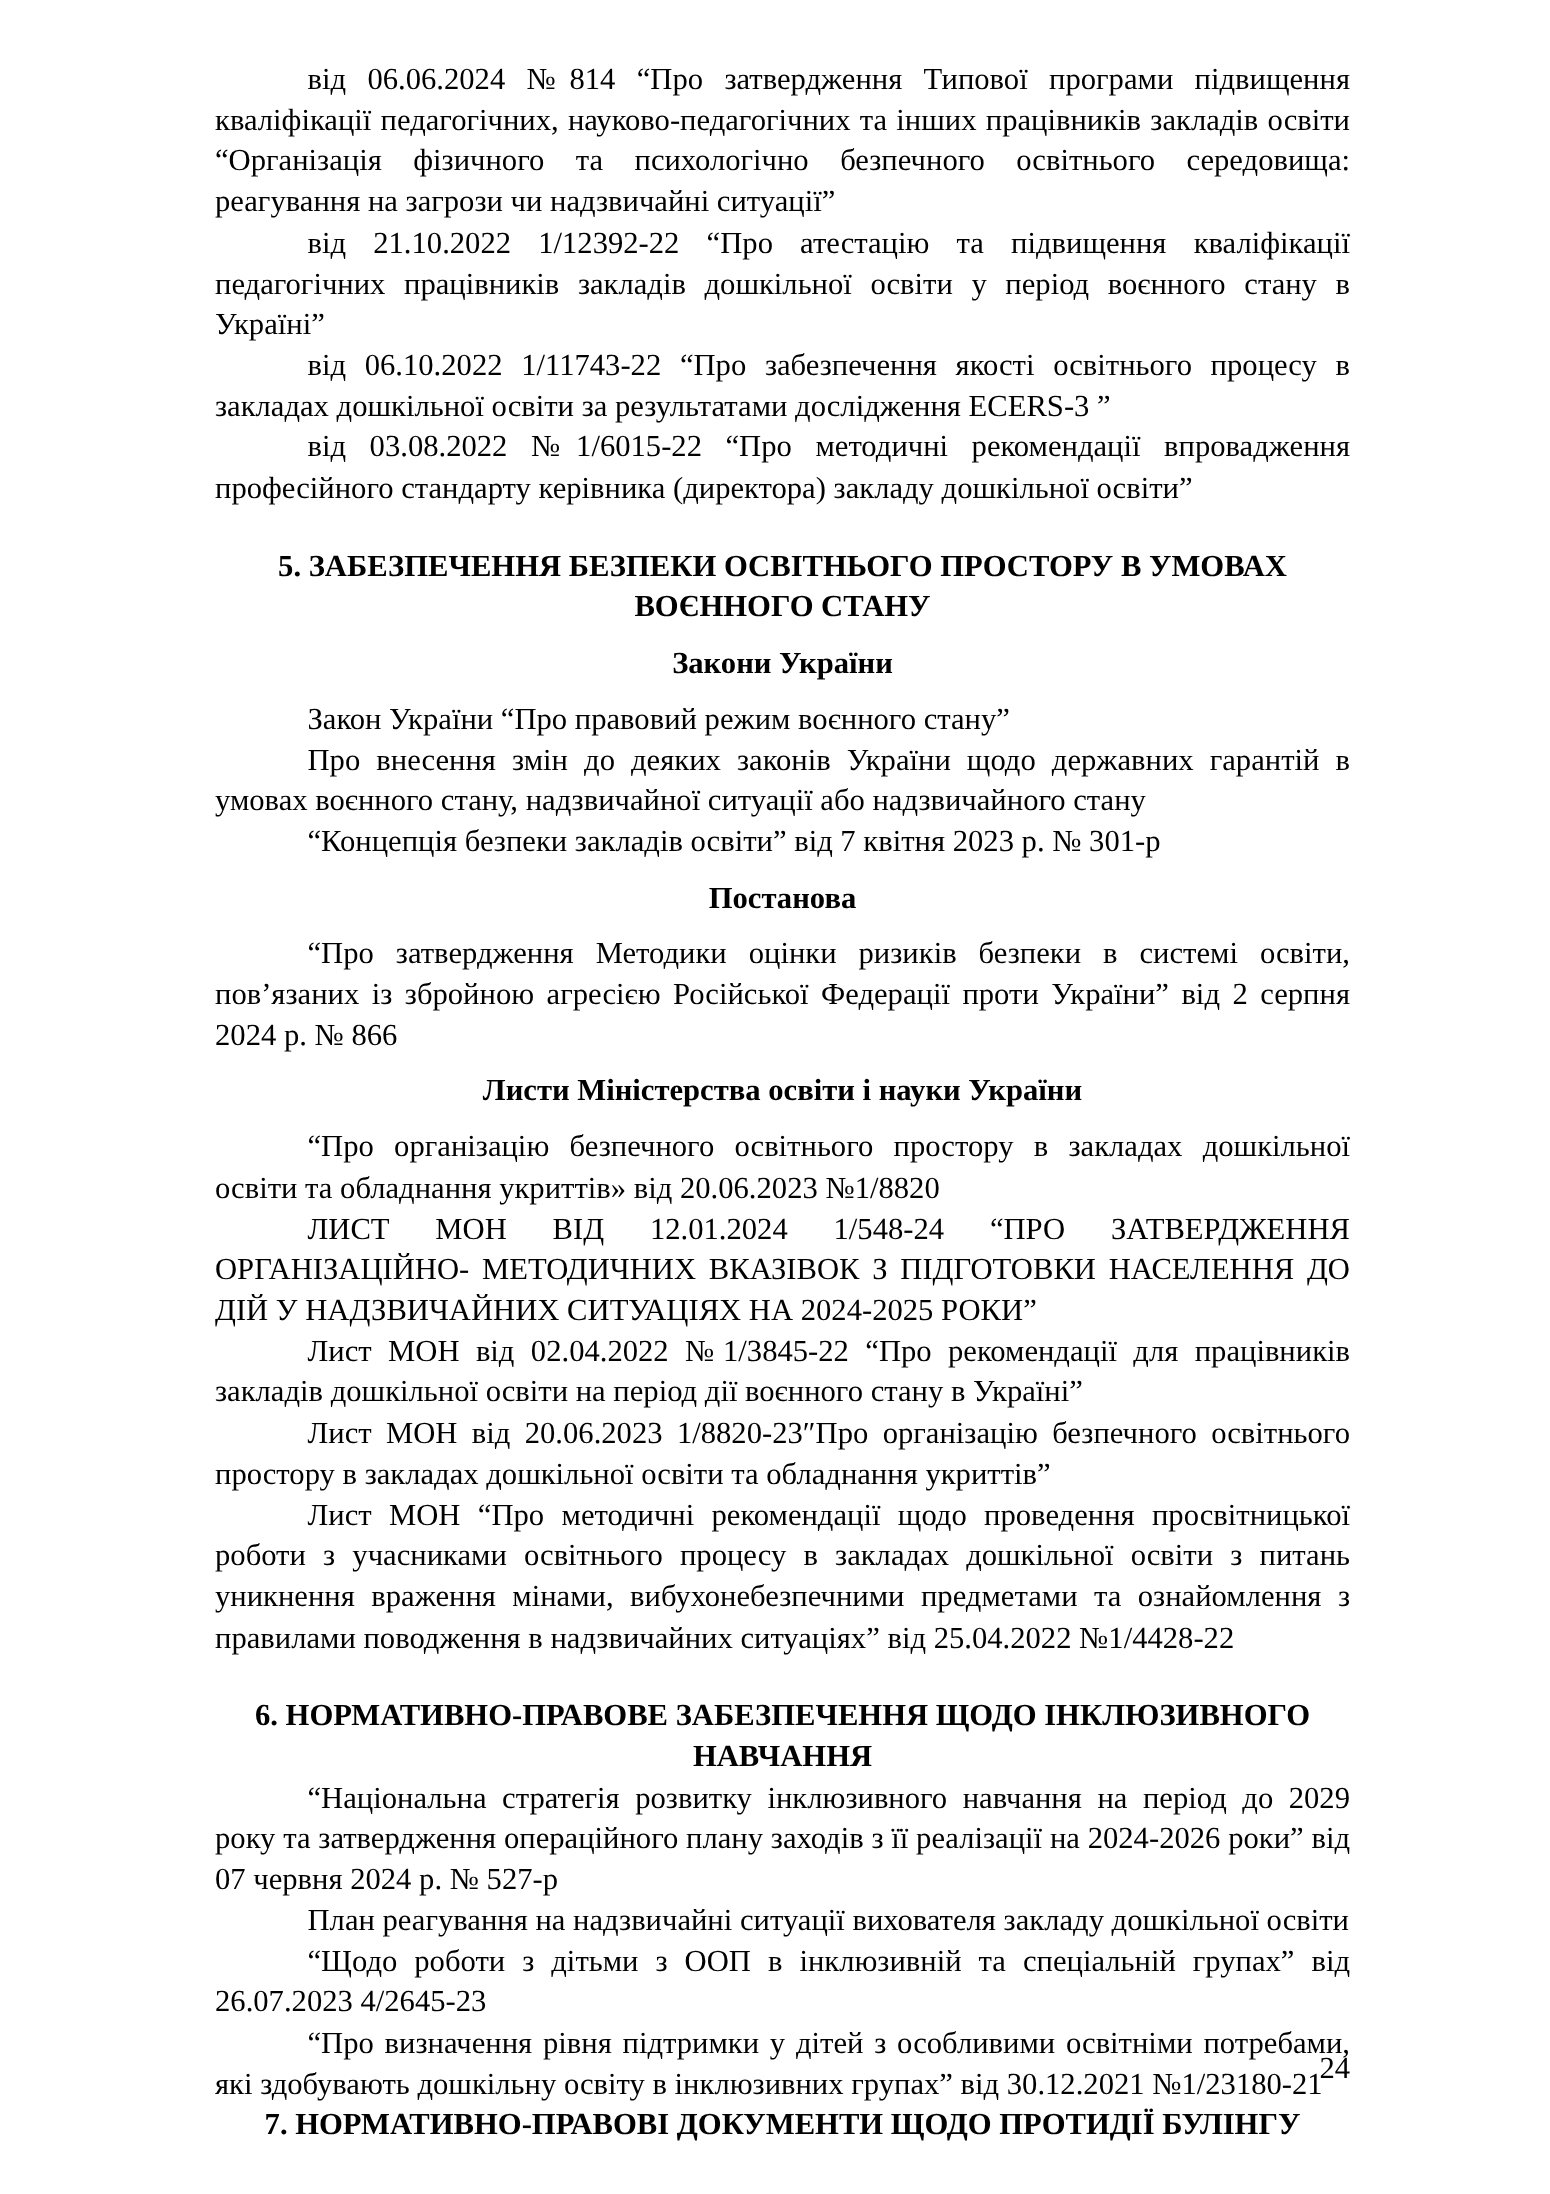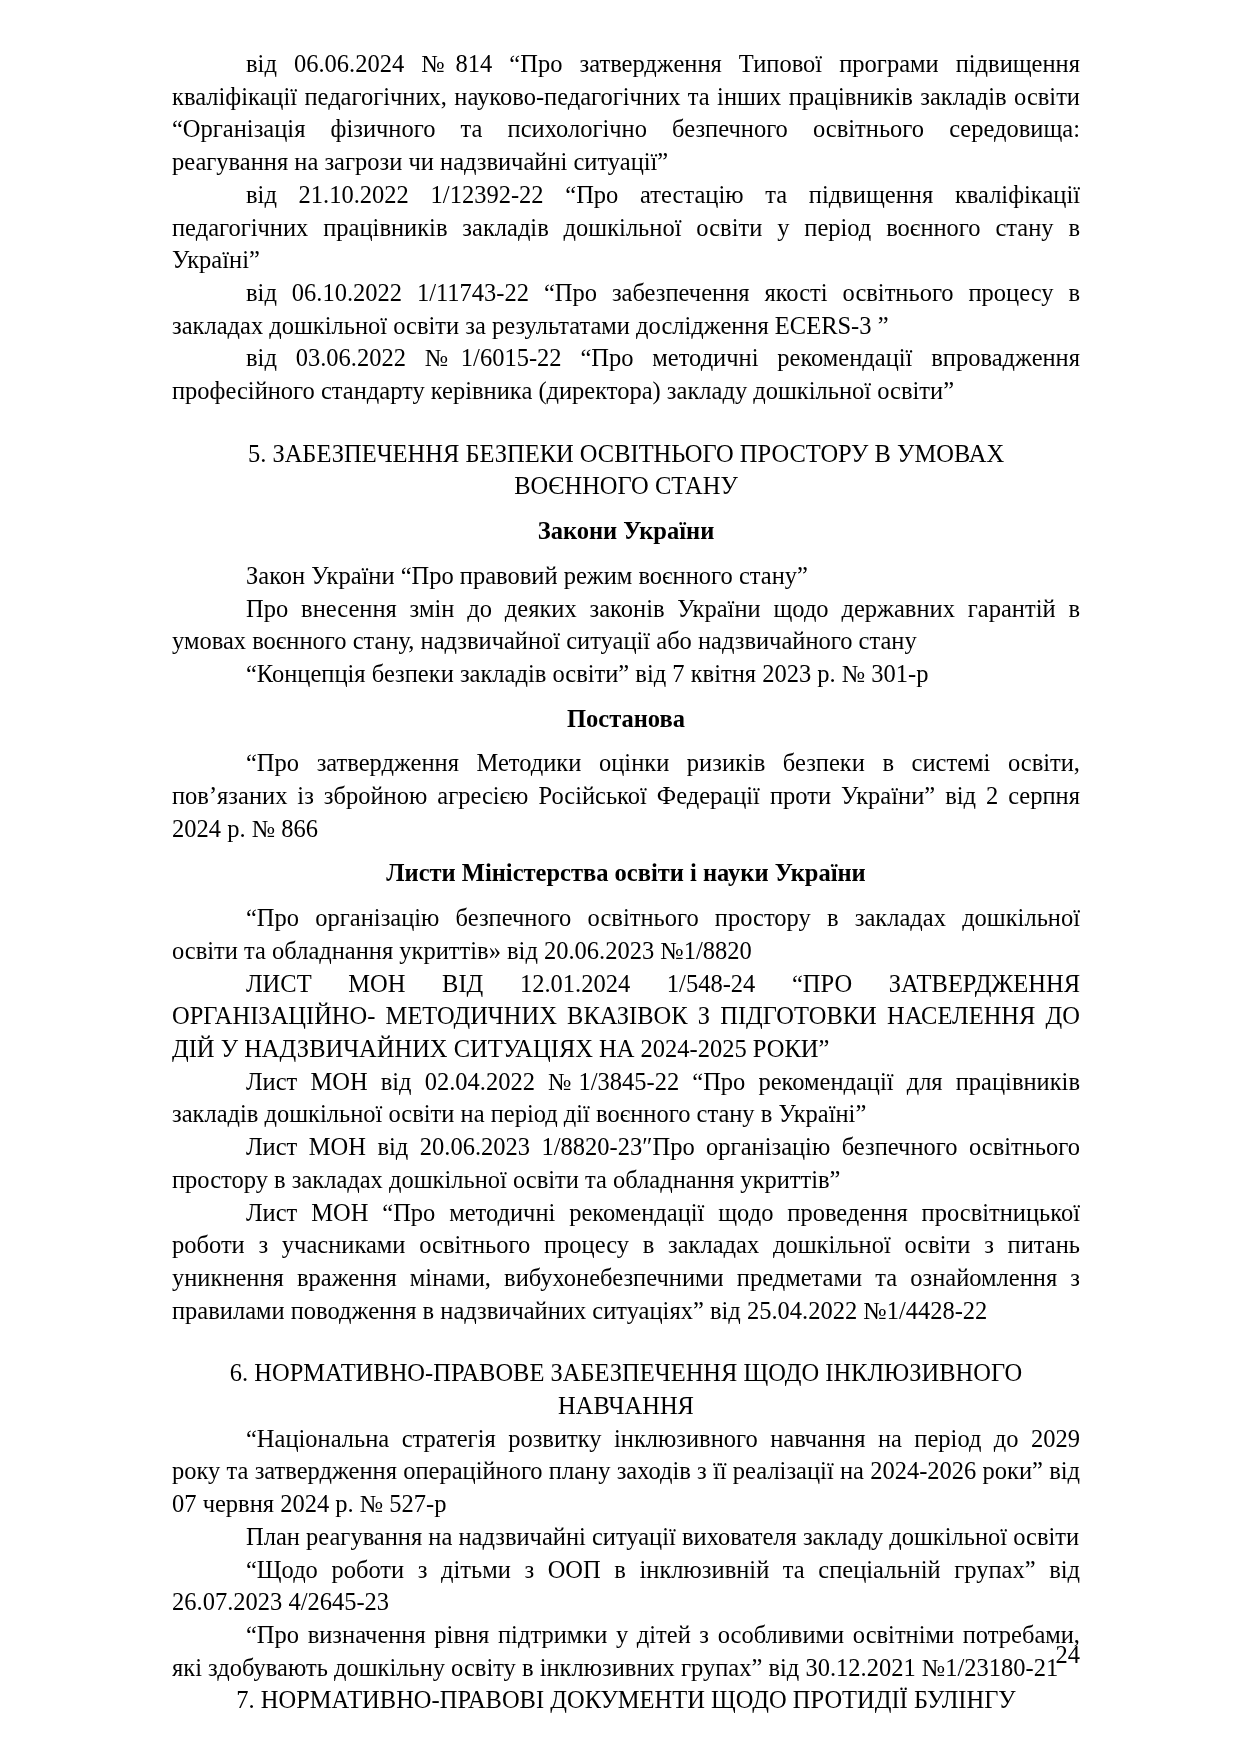--- a/index.html
+++ b/index.html
@@ -28,21 +28,21 @@
     text-justify: inter-word;
     margin: 0;
     hyphens: none;
   }
   .para {
     text-indent: 74px;
   }
   .heading {
     font-size: 24.5px;
     line-height: 1.335;
-    font-weight: normal;
+    font-weight: bold;
     text-align: center;
     text-indent: 0;
     margin: 0;
   }
   .heading-sub {
     font-size: 24.5px;
     line-height: 1.335;
     font-weight: bold;
     text-align: center;
     text-indent: 0;
@@ -64,21 +64,21 @@
 <body>
 
 <div class="page">
 
   <p class="body-text para">від 06.06.2024 №814 “Про затвердження Типової програми підвищення кваліфікації педагогічних, науково-педагогічних та інших працівників закладів освіти “Організація фізичного та психологічно безпечного освітнього середовища: реагування на загрози чи надзвичайні ситуації”</p>
 
   <p class="body-text para">від 21.10.2022 1/12392-22 “Про атестацію та підвищення кваліфікації педагогічних працівників закладів дошкільної освіти у період воєнного стану в Україні”</p>
 
   <p class="body-text para">від 06.10.2022 1/11743-22 “Про забезпечення якості освітнього процесу в закладах дошкільної освіти за результатами дослідження ECERS-3 ”</p>
 
-  <p class="body-text para">від 03.06.2022 №1/6015-22 “Про методичні рекомендації впровадження професійного стандарту керівника (директора) закладу дошкільної освіти”</p>
+  <p class="body-text para">від 03.08.2022 №1/6015-22 “Про методичні рекомендації впровадження професійного стандарту керівника (директора) закладу дошкільної освіти”</p>
 
   <div class="spacer-lg"></div>
 
   <h2 class="heading">5. ЗАБЕЗПЕЧЕННЯ БЕЗПЕКИ ОСВІТНЬОГО ПРОСТОРУ В УМОВАХ</h2>
   <h2 class="heading">ВОЄННОГО СТАНУ</h2>
 
   <h3 class="heading-sub">Закони України</h3>
 
   <p class="body-text para">Закон України “Про правовий режим воєнного стану”</p>
 

